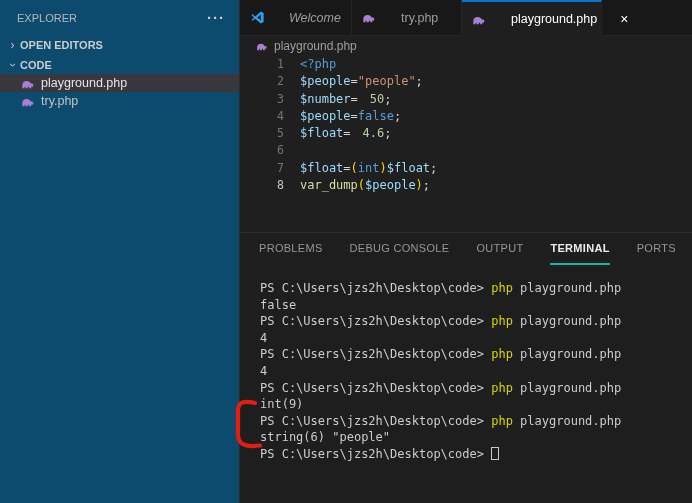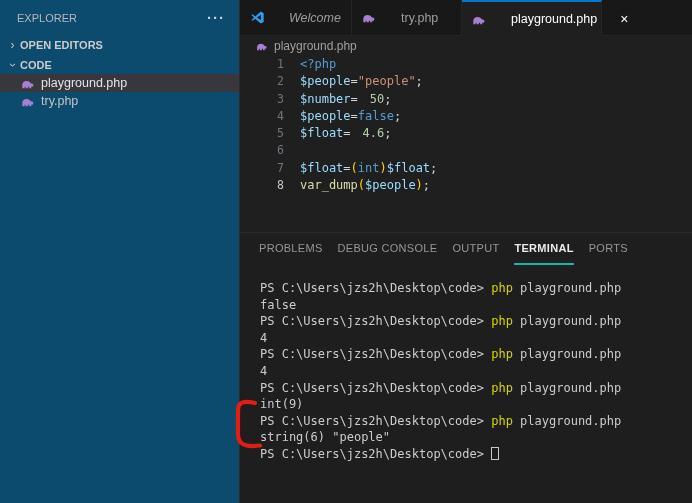--- a/index.html
+++ b/index.html
@@ -88,21 +88,21 @@
   .tok-op    { color:#d4d4d4; }
   .tok-fn    { color:#dcdcaa; }
   .tok-paren { color:#ffd700; }
 
   
   .panel {
     position:absolute; left:240px; top:232px; width:452px; height:271px;
     background:#1e1e1e; border-top:1px solid #2b2b2b;
   }
   .panel-tabs {
-    display:flex; gap:15px; align-items:stretch;
+    display:flex; gap:27px; align-items:stretch;
     height:36px; padding-left:19px;
     font-size:11px; color:#969696; letter-spacing:.3px;
   }
   .panel-tab { display:flex; align-items:center; cursor:pointer; border-bottom:2px solid transparent; margin-bottom:4px; }
   .panel-tab.active { color:#eaeaea; font-weight:bold; border-bottom:2px solid #14b8a6; }
 
   .terminal {
     padding:11px 0 0 20px;
     font-family:"DejaVu Sans Mono","Liberation Mono",monospace;
     font-size:12px; color:#cccccc; cursor:text;

